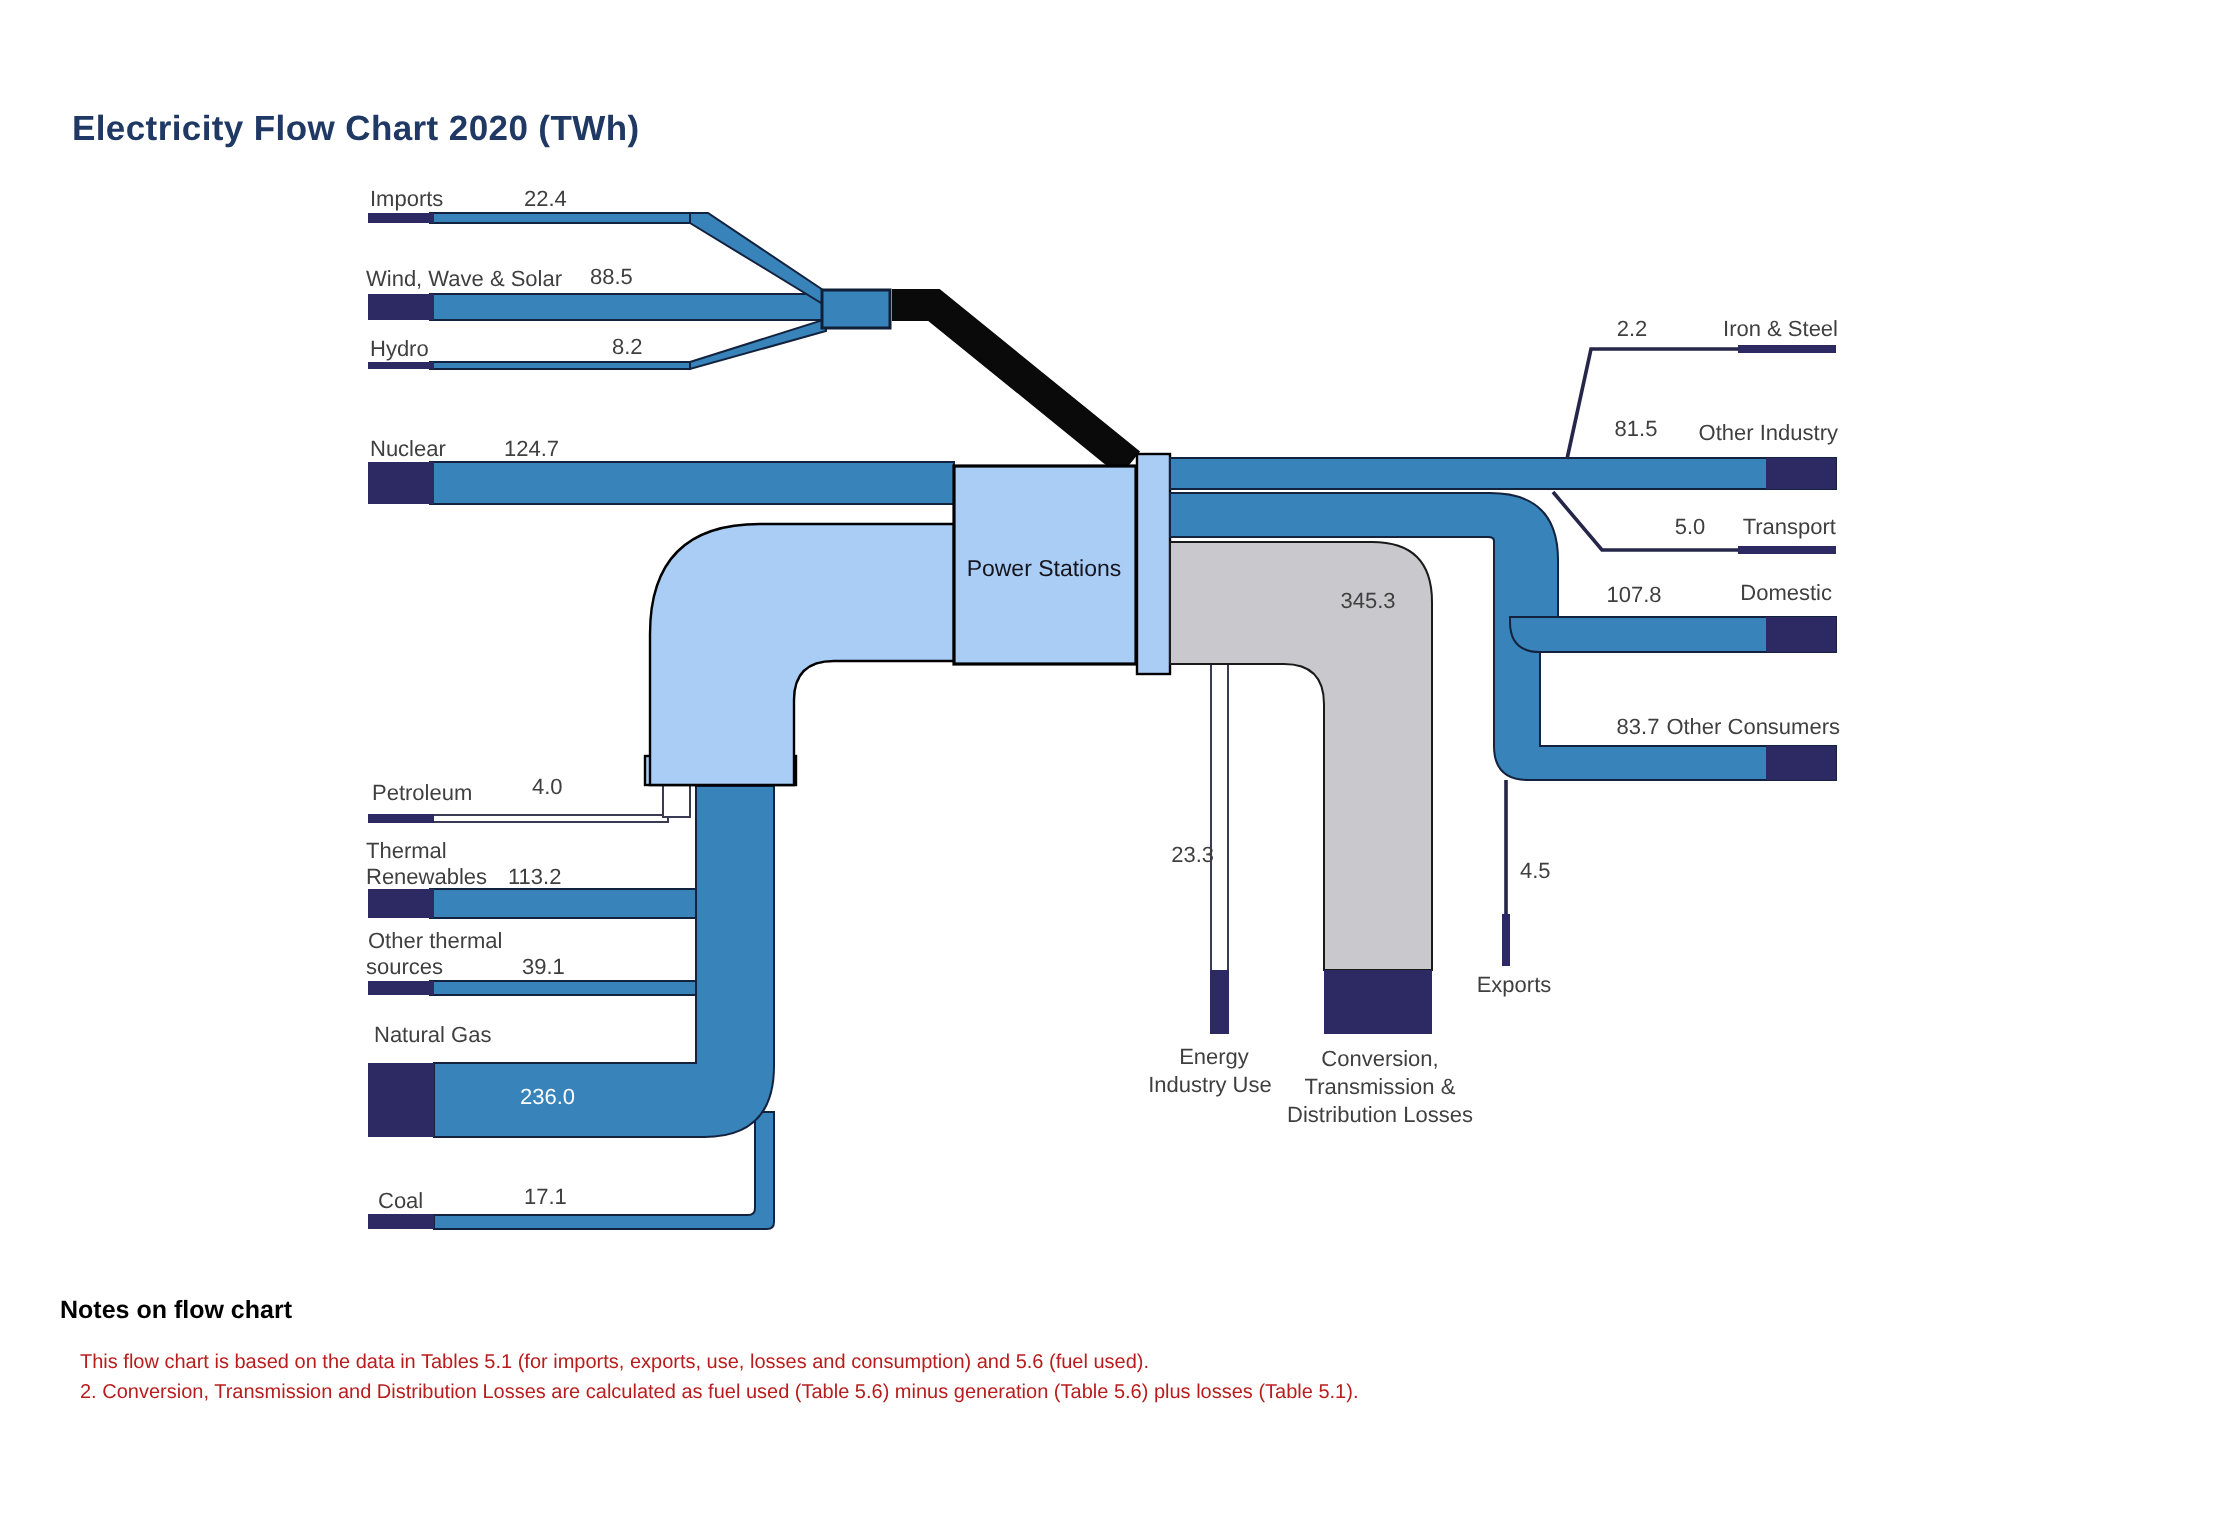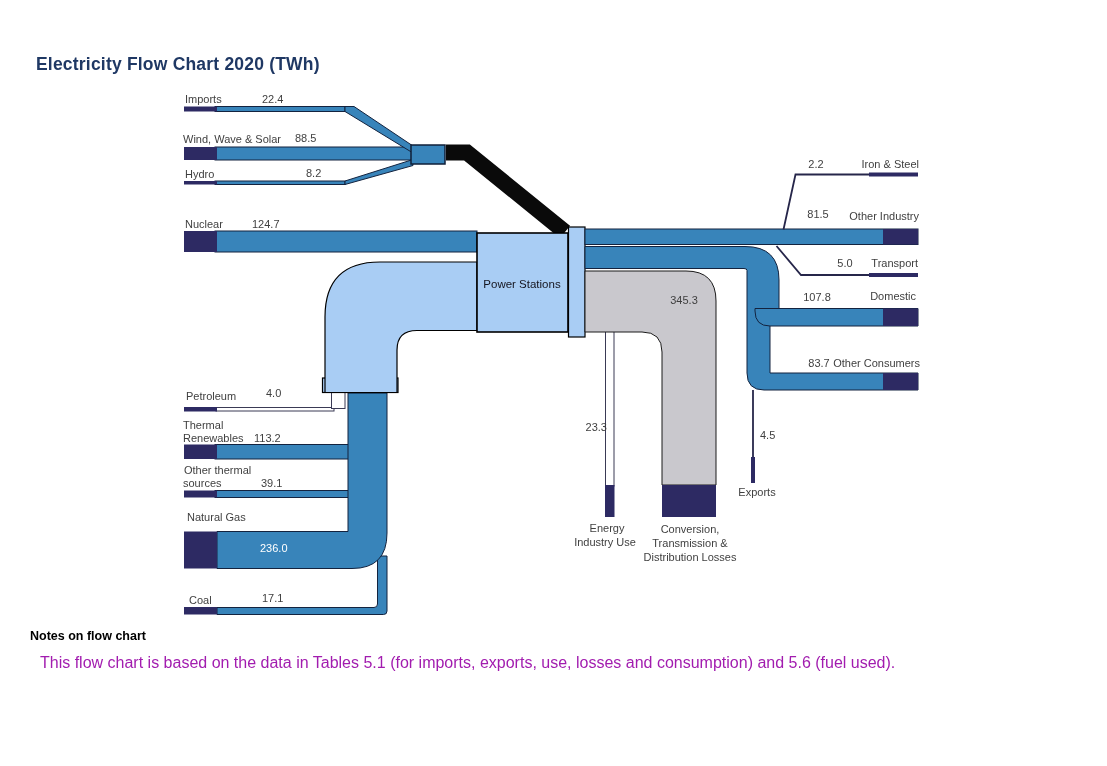--- a/index.html
+++ b/index.html
@@ -1,23 +1,23 @@
 <!DOCTYPE html>
 <html><head>
 <meta charset="utf-8">
 <style>
   html,body{margin:0;padding:0;background:#ffffff;}
   .stage{position:relative;width:1107px;height:766px;background:#ffffff;overflow:hidden;
          font-family:"Liberation Sans",sans-serif;}
   .title{position:absolute;left:36px;top:54px;font-size:17.5px;font-weight:bold;
          color:#1f3864;letter-spacing:.2px;}
   .sankey-svg{position:absolute;left:0;top:0;}
-  .notes{position:absolute;left:30px;top:629px;width:1050px;}
+  .notes{position:absolute;left:30px;top:648px;width:1050px;}
   .notes-heading{font-size:12.5px;font-weight:bold;color:#000;}
-  .notes-body{margin-top:12px;margin-left:10px;font-size:16px;line-height:15.2px;color:#a21caf;}
+  .notes-body{margin-top:12px;margin-left:10px;font-size:10px;line-height:15.2px;color:#b91c1c;}
   .notes-line{white-space:nowrap;}
 
   
   .flow{fill:#3884ba;stroke:#13233f;stroke-width:1;}
   .mergeNode{fill:#3884ba;stroke:#0f1f38;stroke-width:1.5;}
   .node{fill:#2d2a63;stroke:none;}
   .lightpipe{fill:#a9cdf4;stroke:#000;stroke-width:1.2;}
   .box{fill:#a9cdf4;stroke:#000;stroke-width:1.6;}
   .graypipe{fill:#c9c8cd;stroke:#1a1a1a;stroke-width:1;}
   .whiteflow{fill:#ffffff;stroke:#3a3a55;stroke-width:1;}
@@ -129,16 +129,17 @@
     <text class="mid" x="684" y="304">345.3</text>
     <text class="mid" x="690" y="533">Conversion,</text>
     <text class="mid" x="690" y="547">Transmission &amp;</text>
     <text class="mid" x="690" y="561">Distribution Losses</text>
   </svg>
 
   <div class="notes">
     <div class="notes-heading">Notes on flow chart</div>
     <div class="notes-body">
       <div class="notes-line">This flow chart is based on the data in Tables 5.1 (for imports, exports, use, losses and consumption) and 5.6 (fuel used).</div>
+      <div class="notes-line">2. Conversion, Transmission and Distribution Losses are calculated as fuel used (Table 5.6) minus generation (Table 5.6) plus losses (Table 5.1).</div>
     </div>
   </div>
 
 </div>
 
 </body></html>

